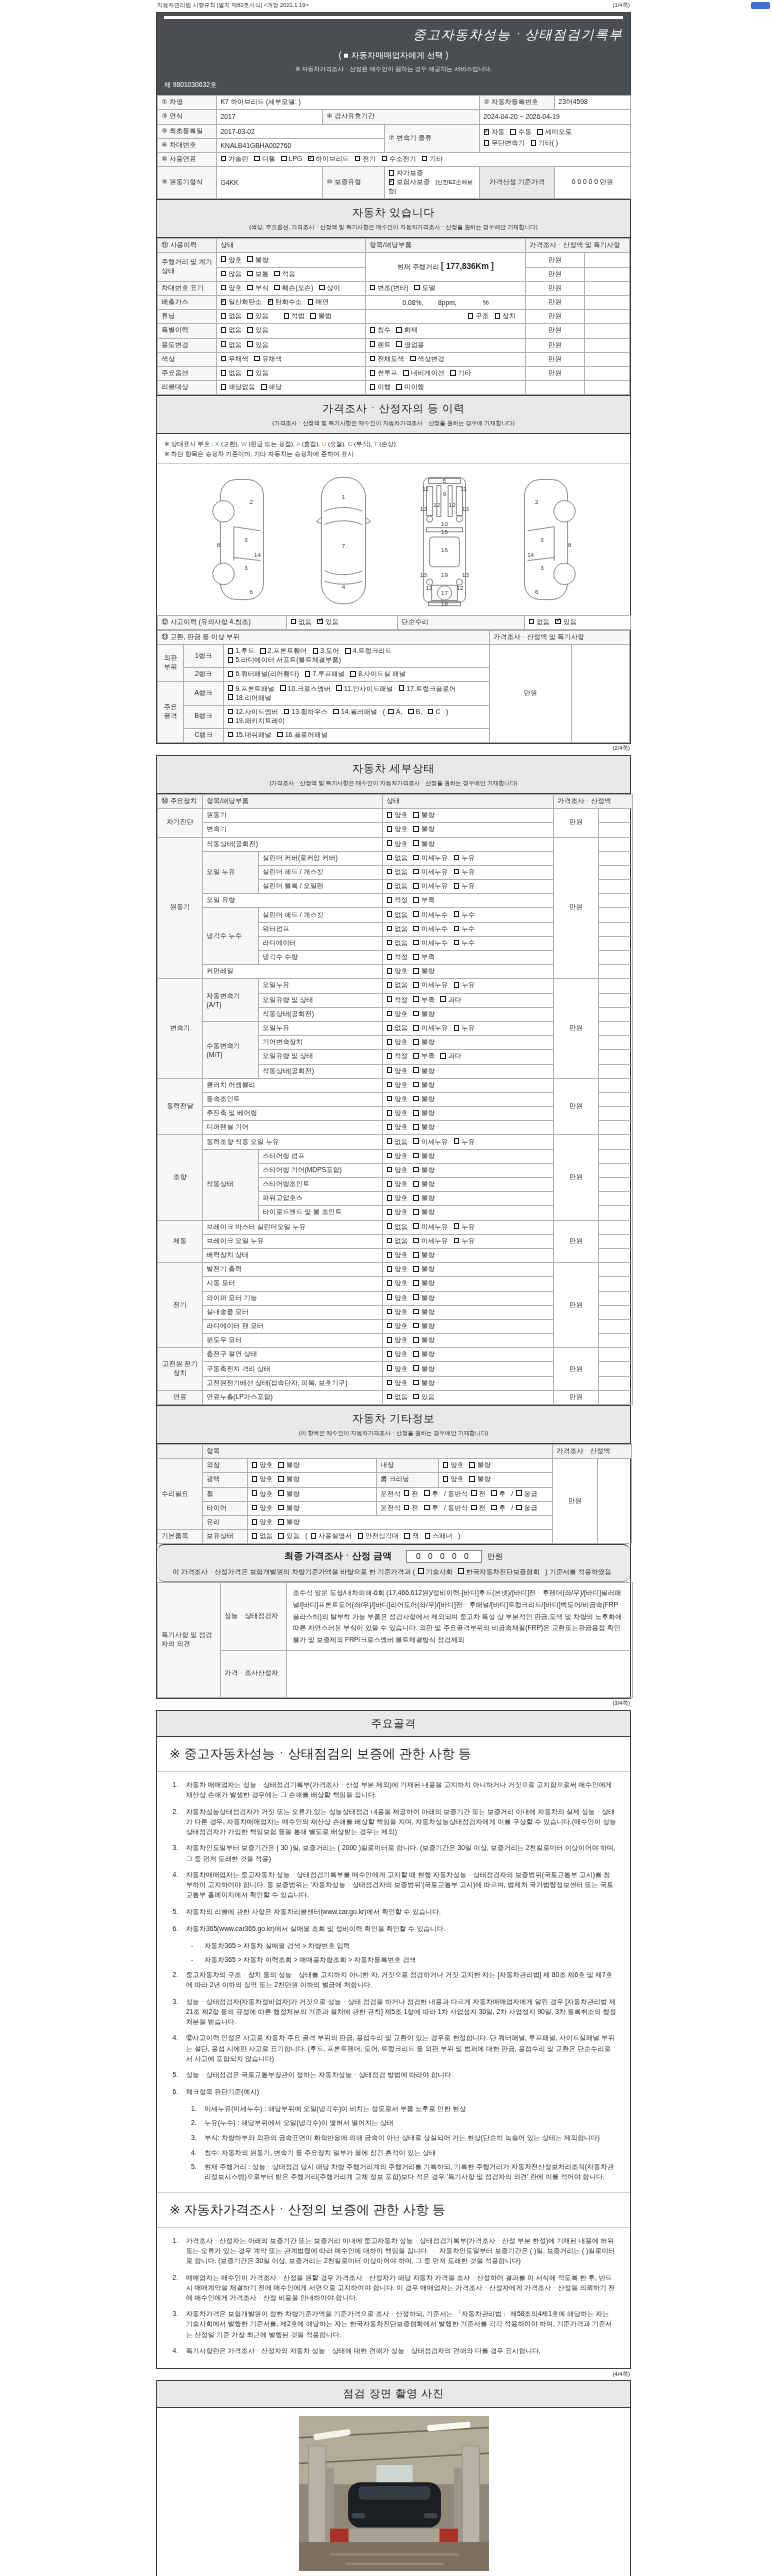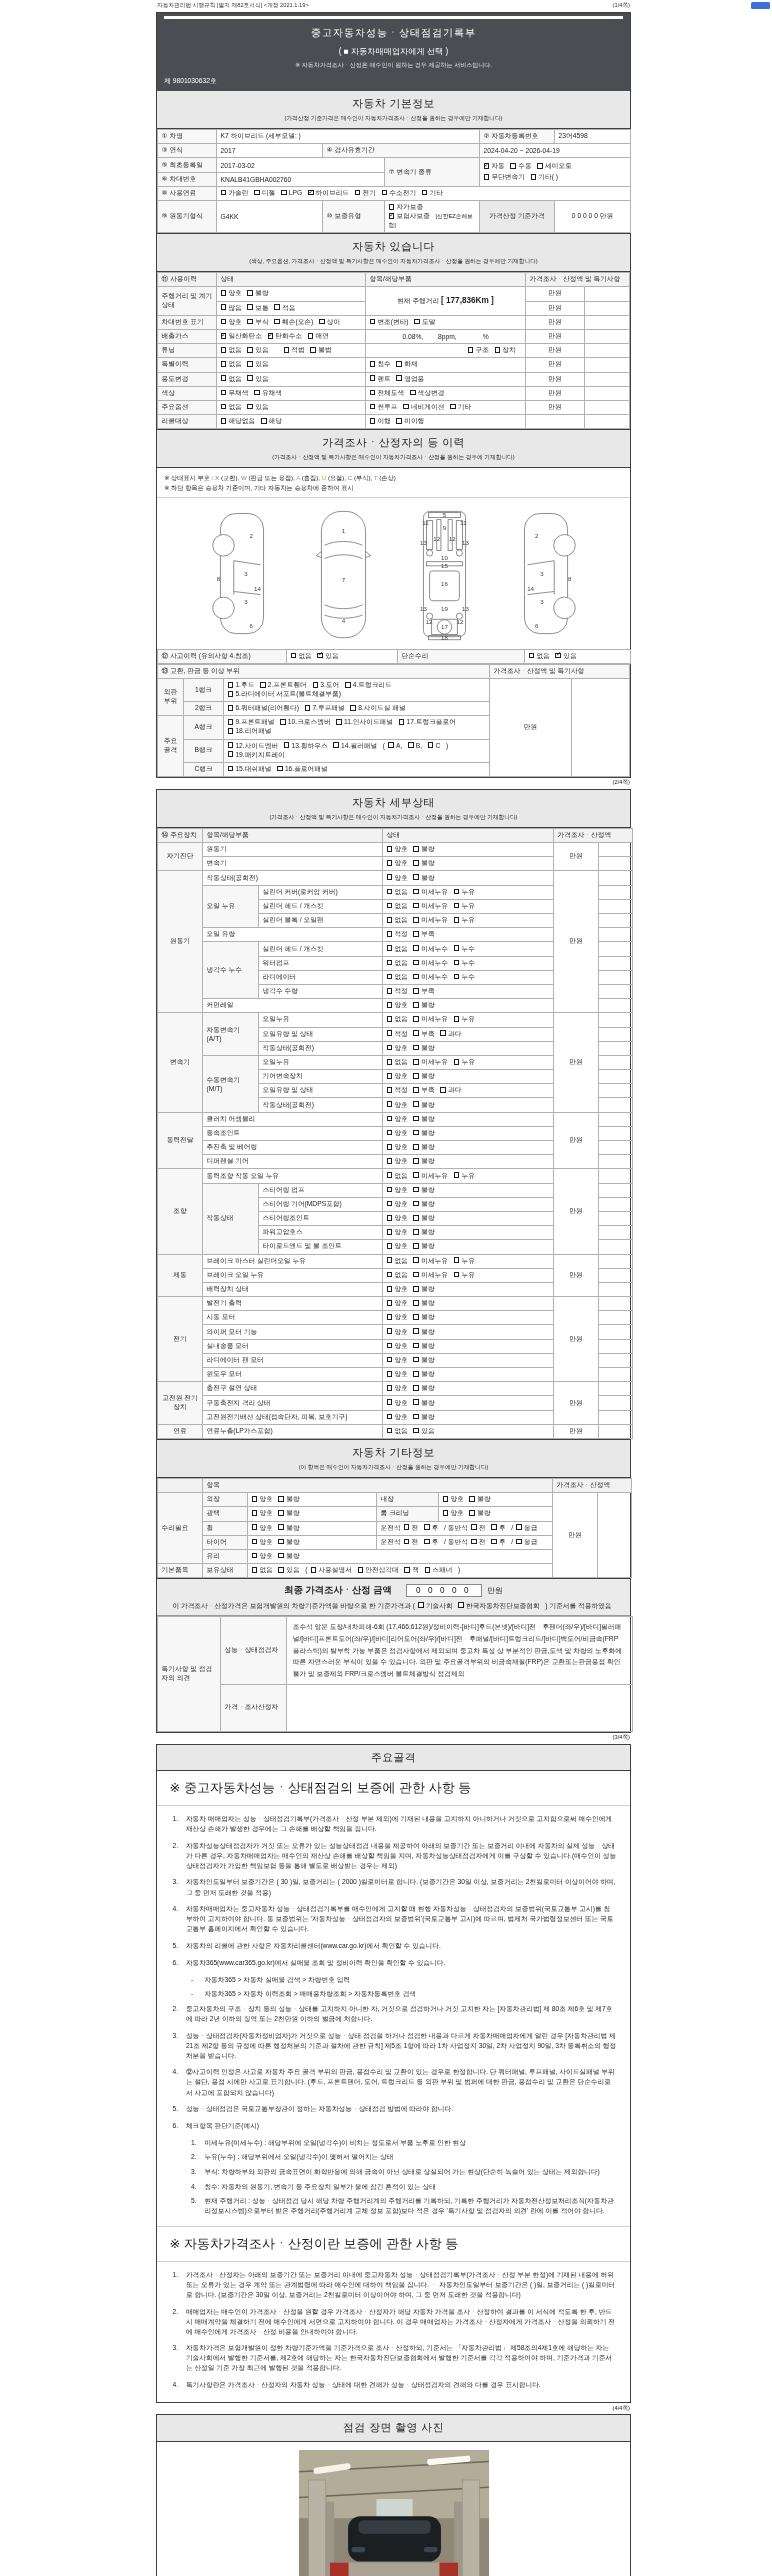--- a/index.html
+++ b/index.html
@@ -6,21 +6,21 @@
   html,body { width:773px; height:2576px; background:#ffffff; overflow:hidden;
     font-family:"Liberation Sans","DejaVu Sans",sans-serif; color:#1c1c1c; }
   .canvas { position:relative; width:773px; height:2576px; }
   .page { position:absolute; left:156px; top:0; width:475px; }
   .meta-row { display:flex; justify-content:space-between; font-size:5.7px; color:#333; padding:1.5px 1px 2.1px 1px; }
   .corner-badge { position:absolute; left:751px; top:1.5px; width:18.5px; height:7.2px; background:#3d6fd6; border-radius:1.5px; }
   .blk { border:1px solid #3f3f3f; background:#fff; }
   
   .masthead { background:#4a4d52; color:#fff; padding:2.1px 7.2px 5.2px 7.2px; }
   .mast-stripe { height:3.6px; background:#ffffff; margin:1px 0 7.2px 0; }
-  .mast-title { text-align:center; font-size:10px; letter-spacing:1px; }
+  .mast-title { text-align:right; font-size:13px; letter-spacing:1px;font-style:italic; }
   .mast-option { text-align:center; font-size:8.2px; margin-top:5.2px; }
   .mast-note { text-align:center; font-size:6px; margin-top:4.1px; color:#e8e8e8; }
   .mast-docno { font-size:6.7px; margin-top:7.2px; }
   
   .sec-head { background:#e8e8e8; border-bottom:1px solid #3f3f3f; text-align:center; padding:6.2px 3.1px 5.2px 3.1px; }
   .sec-title { font-size:10.8px; letter-spacing:0.5px; }
   .sec-sub { font-size:5.7px; margin-top:3.6px; color:#222; }
   
   table.t { width:100%; border-collapse:collapse; table-layout:fixed; }
   table.t td, table.t th { border:0.5px solid #b2b2b2; padding:2.1px 3.6px; font-size:6.7px; vertical-align:middle; text-align:left; font-weight:normal; }
@@ -35,21 +35,21 @@
   .cbl { font-size:6.7px; }
   .mtx { font-size:6.7px; margin-right:3.1px; }
   .gap18 { display:inline-block; width:9.3px; }
   .note-lines { padding:4.6px 7.2px; font-size:6.2px; line-height:1.6; border-bottom:0.5px solid #cfcfcf; }
   .diagram-row { display:flex; justify-content:center; gap:24px; padding:6.2px 0 7.2px 0; }
   .diagram-row svg { stroke:#777; fill:none; stroke-width:1.6; }
   .dia-num { font-size:12px; fill:#444; stroke:none; }
   .mileage-val { font-size:8.2px; font-weight:bold; }
   .emiss { white-space:pre; }
   
-  .finalbar { background:#ebebeb; border-bottom:0.5px solid #9a9a9a; padding:5.2px 0 4.6px 0; text-align:center; }
+  .finalbar { background:#ebebeb; border-bottom:0.5px solid #9a9a9a; padding:5.2px 0 4.6px 0; text-align:center;border-radius:7px; }
   .final-line { font-size:9.3px; font-weight:bold; }
   .final-box { display:inline-block; border:0.5px solid #8a8a8a; background:#fff; padding:1px 9.3px; margin-left:11.3px; font-size:8.2px; letter-spacing:2.6px; font-weight:normal; }
   .final-unit { font-size:7.7px; font-weight:normal; margin-left:3.1px; }
   .final-note { font-size:6px; margin-top:4.1px; }
   
   .notice-sub { border-bottom:0.5px solid #cfcfcf; padding:7.7px 12.4px; font-size:13px; }
   .notice-body { padding:8.2px 13.4px 5.2px 15.5px; }
   .nitem { display:flex; margin-bottom:6.7px; line-height:1.5; }
   .nitem .nnum { width:13.4px; flex:0 0 13.4px; font-size:6.7px; text-align:left; }
   .nitem .ntext { font-size:6.7px; flex:1; }
@@ -79,24 +79,20 @@
 
     <div class="blk">
       <div class="masthead">
         <div class="mast-stripe"></div>
         <div class="mast-title">중고자동차성능ㆍ상태점검기록부</div>
         <div class="mast-option">( ■ 자동차매매업자에게 선택 )</div>
         <div class="mast-note">※ 자동차가격조사ㆍ산정은 매수인이 원하는 경우 제공하는 서비스입니다.</div>
         <div class="mast-docno">제 9801030632호</div>
       </div>
 
-      <div class="sec-head">
-        <div class="sec-title">자동차 기본정보</div>
-        <div class="sec-sub">(가격산정 기준가격은 매수인이 자동차가격조사ㆍ산정을 원하는 경우에만 기재합니다)</div>
-      </div>
       <table class="t">
         <colgroup>
             <col style="width:59px">
             <col style="width:106px">
             <col style="width:62px">
             <col style="width:95px">
             <col style="width:75px">
             <col style="width:76px">
           </colgroup>
         <tbody>
@@ -783,21 +779,21 @@
           </div>
           <div class="nitem ind1">
             <span class="nnum">4.</span>
             <div class="ntext">침수: 자동차의 원동기, 변속기 등 주요장치 일부가 물에 잠긴 흔적이 있는 상태</div>
           </div>
           <div class="nitem ind1">
             <span class="nnum">5.</span>
             <div class="ntext">현재 주행거리 : 성능ㆍ상태점검 당시 해당 차량 주행거리계의 주행거리를 기록하되, 기록한 주행거리가 자동차전산정보처리조직(자동차관리정보시스템)으로부터 받은 주행거리(주행거리계 교체 정보 포함)보다 적은 경우 '특기사항 및 점검자의 의견' 란에 이를 적어야 합니다.</div>
           </div>
         </div>
-      <div class="notice-sub" style="border-top:0.5px solid #cfcfcf">※ 자동차가격조사ㆍ산정이란 보증에 관한 사항 등</div>
+      <div class="notice-sub" style="border-top:0.5px solid #cfcfcf">※ 자동차가격조사ㆍ산정의 보증에 관한 사항 등</div>
       <div class="notice-body" id="notice-list-2">
           <div class="nitem">
             <span class="nnum">1.</span>
             <div class="ntext">가격조사ㆍ산정자는 아래의 보증기간 또는 보증거리 이내에 중고자동차 성능ㆍ상태점검기록부(가격조사ㆍ산정 부분 한정)에 기재된 내용에 허위 또는 오류가 있는 경우 계약 또는 관계법령에 따라 매수인에 대하여 책임을 집니다.  ㆍ 자동차인도일부터 보증기간은 (      )일, 보증거리는 (      )킬로미터로 합니다. (보증기간은 30일 이상, 보증거리는 2천킬로미터 이상이어야 하며, 그 중 먼저 도래한 것을 적용합니다)</div>
           </div>
           <div class="nitem">
             <span class="nnum">2.</span>
             <div class="ntext">매매업자는 매수인이 가격조사ㆍ산정을 원할 경우 가격조사ㆍ산정자가 해당 자동차 가격을 조사ㆍ산정하여 결과를 이 서식에 적도록 한 후, 반드시 매매계약을 체결하기 전에 매수인에게 서면으로 고지하여야 합니다. 이 경우 매매업자는 가격조사ㆍ산정자에게 가격조사ㆍ산정을 의뢰하기 전에 매수인에게 가격조사ㆍ산정 비용을 안내하여야 합니다.</div>
           </div>
           <div class="nitem">

